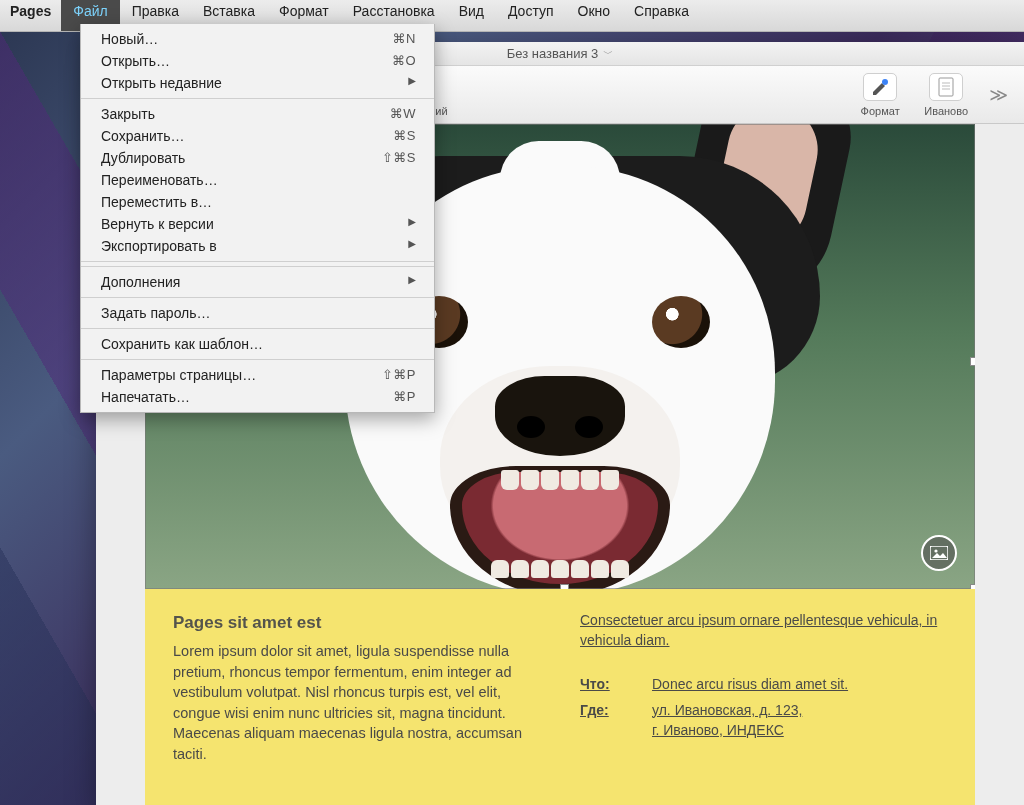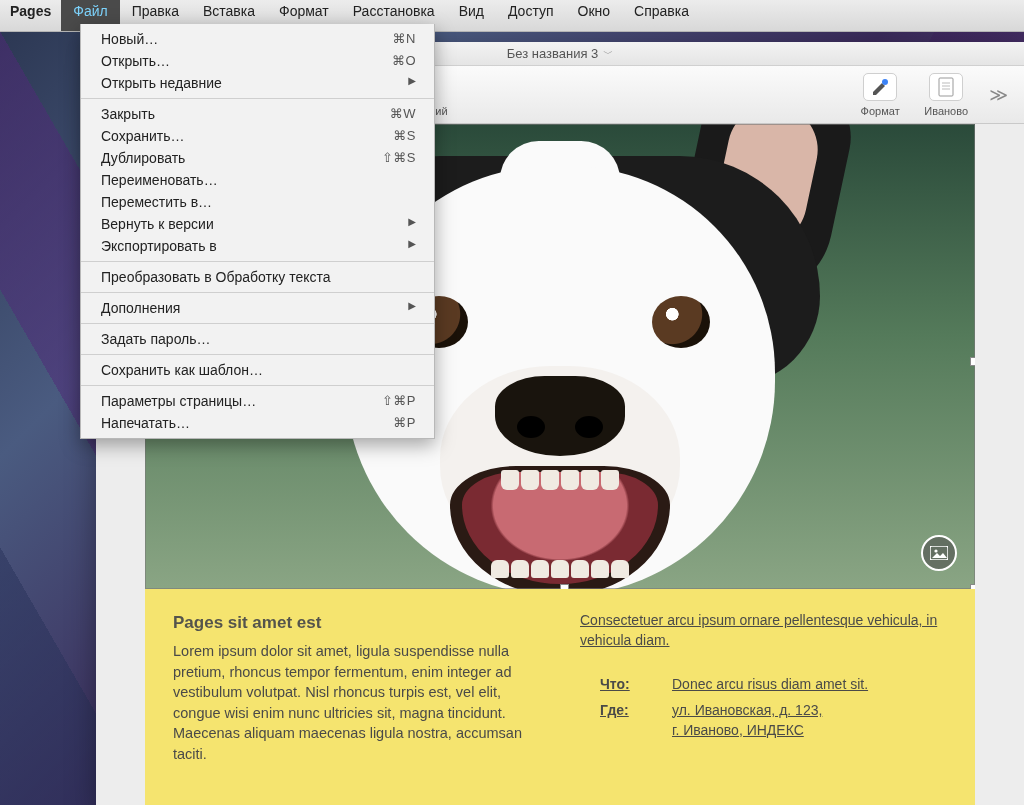--- a/index.html
+++ b/index.html
@@ -190,21 +190,21 @@
     padding: 22px 28px 40px 28px;
     display:flex; gap:40px;
     color:#4a4a48;
     font-family: "Helvetica Neue", Arial, sans-serif;
   }
   .yb-left { flex:1; font-size:14.5px; line-height:1.42; }
   .yb-left h3 { font-size:17px; font-weight:700; color:#54544c; margin-bottom:6px; }
   .yb-right { flex:1; font-size:14px; line-height:1.42;text-decoration:underline; }
   .facts { margin-top:24px; }
   .fact-row { display:flex; margin-bottom:6px; }
-  .fact-label { width:72px; font-weight:700;margin-left:20px; }
+  .fact-label { width:72px; font-weight:700; }
   
   .sel-outline { position:absolute; inset:0; border:1px solid rgba(120,120,120,0.6); pointer-events:none;}
 </style>
 </head>
 <body>
 
 <div class="bg-shapes"></div>
 
 <div class="menubar">
   <div class="app-name">Pages</div>
@@ -250,23 +250,20 @@
     <div class="dd-row">
       <span>Переместить в…</span>
     </div>
     <div class="dd-row has-sub">
       <span>Вернуть к версии</span>
     </div>
     <div class="dd-row has-sub">
       <span>Экспортировать в</span>
     </div>
     <div class="dd-sep"></div>
-    <div class="dd-row">
-      <span>Преобразовать в Обработку текста</span>
-    </div>
     <div class="dd-sep"></div>
     <div class="dd-row has-sub">
       <span>Дополнения</span>
     </div>
     <div class="dd-sep"></div>
     <div class="dd-row">
       <span>Задать пароль…</span>
     </div>
     <div class="dd-sep"></div>
     <div class="dd-row">

